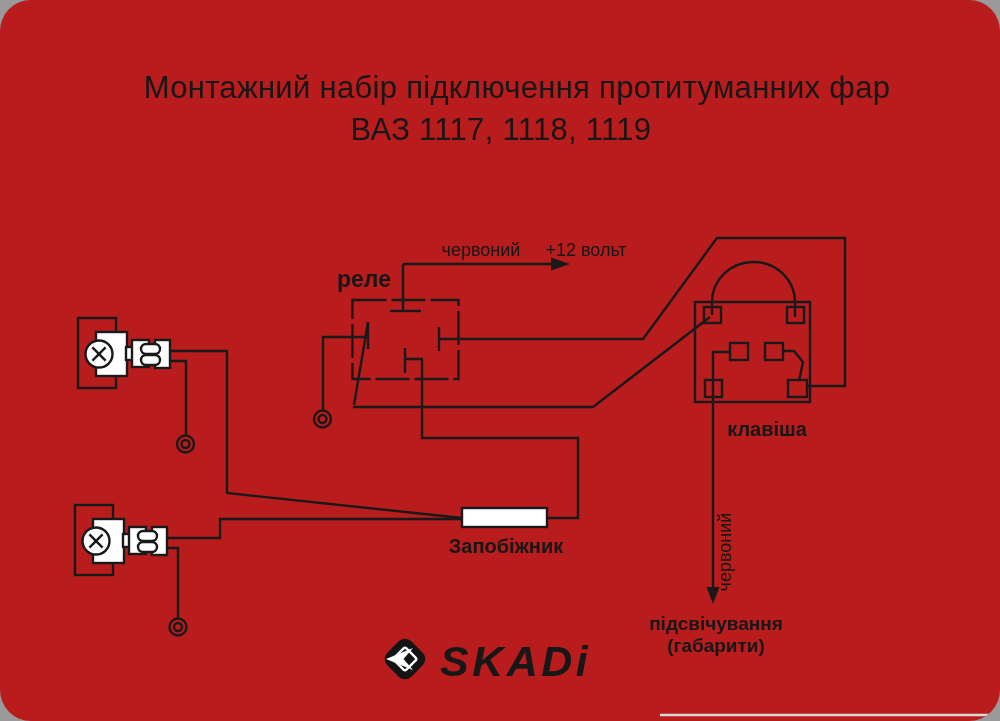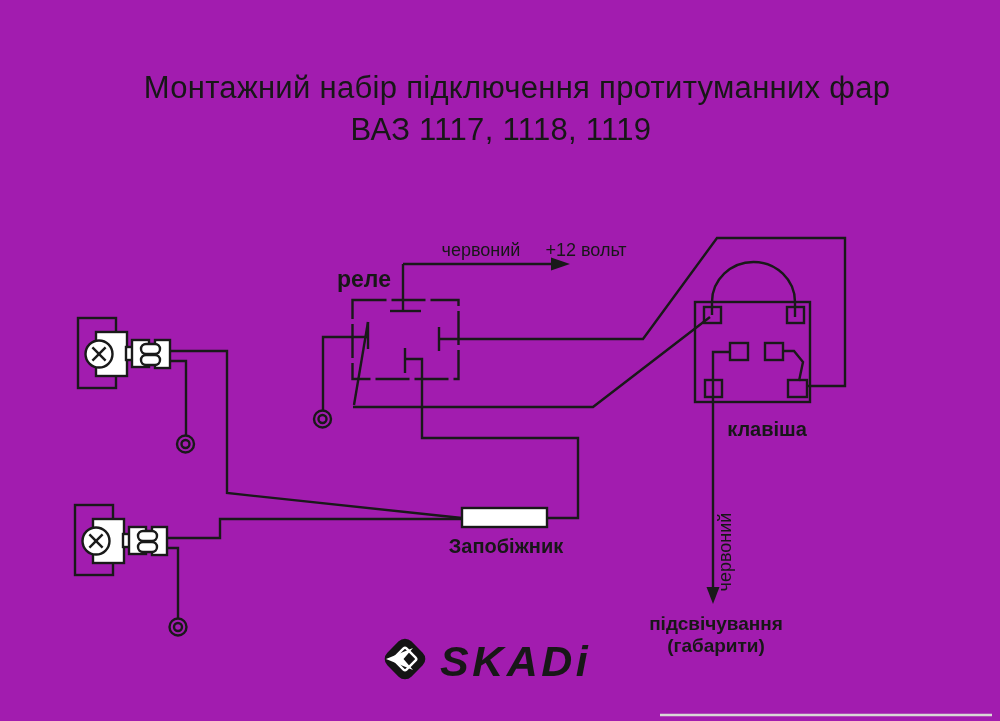--- a/index.html
+++ b/index.html
@@ -1,21 +1,22 @@
 <!DOCTYPE html>
 <html><head>
 <meta charset="utf-8">
 <style>
   html,body{margin:0;padding:0;background:#9a9a9a;}
   .page{
     position:relative;
     width:1000px;height:721px;
-    background:#a21caf;
+    background:#b91c1c;
     overflow:hidden;
     font-family:"Liberation Sans", sans-serif;
+    border-radius:31px;
   }
   svg{position:absolute;left:0;top:0;}
   svg text{fill:#171717;font-family:"Liberation Sans", sans-serif;}
   .t-title{font-size:31px;letter-spacing:.3px;}
   .t-lab-lg{font-size:23px;font-weight:700;}
   .t-lab{font-size:20px;font-weight:700;}
   .t-lab-sm{font-size:19px;font-weight:700;}
   .t-wire{font-size:18px;}
   .t-logo{font-size:43px;font-weight:700;font-style:italic;letter-spacing:3.5px;}
   .ink{stroke:#191919;stroke-width:2.4;fill:none;}

